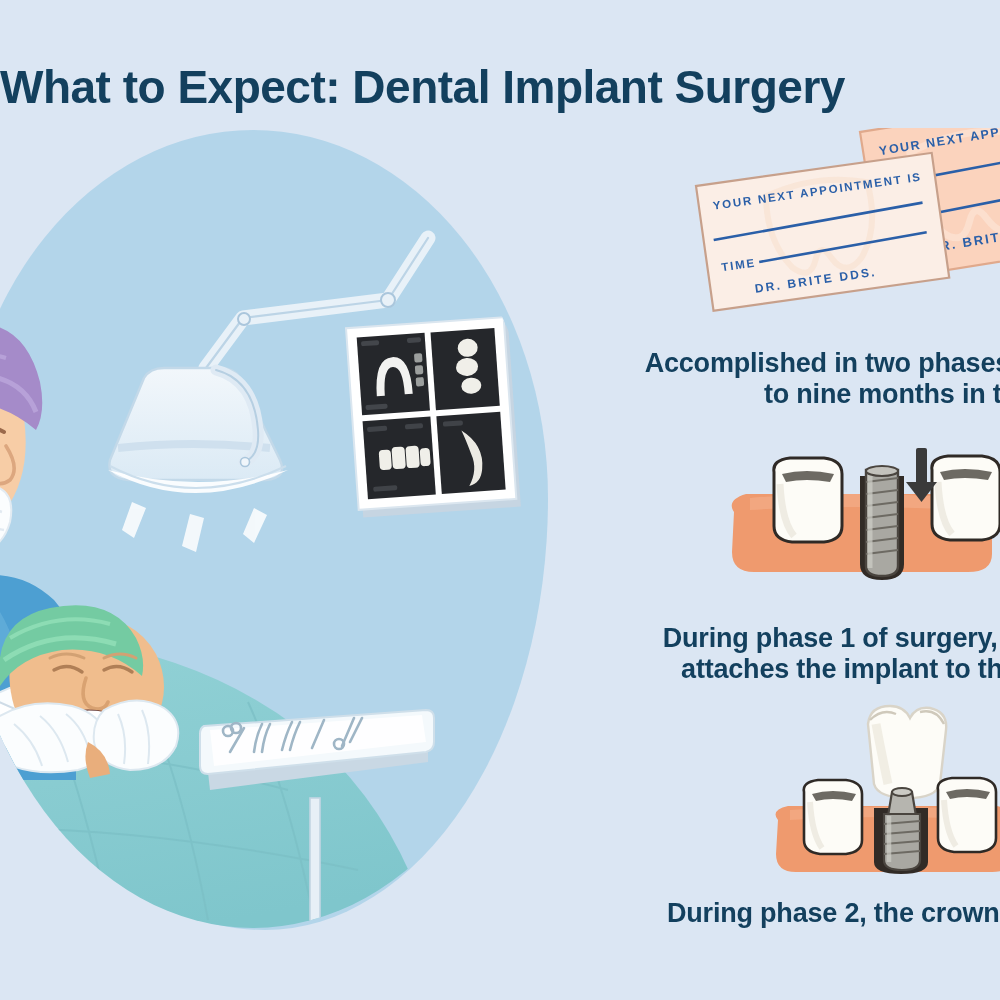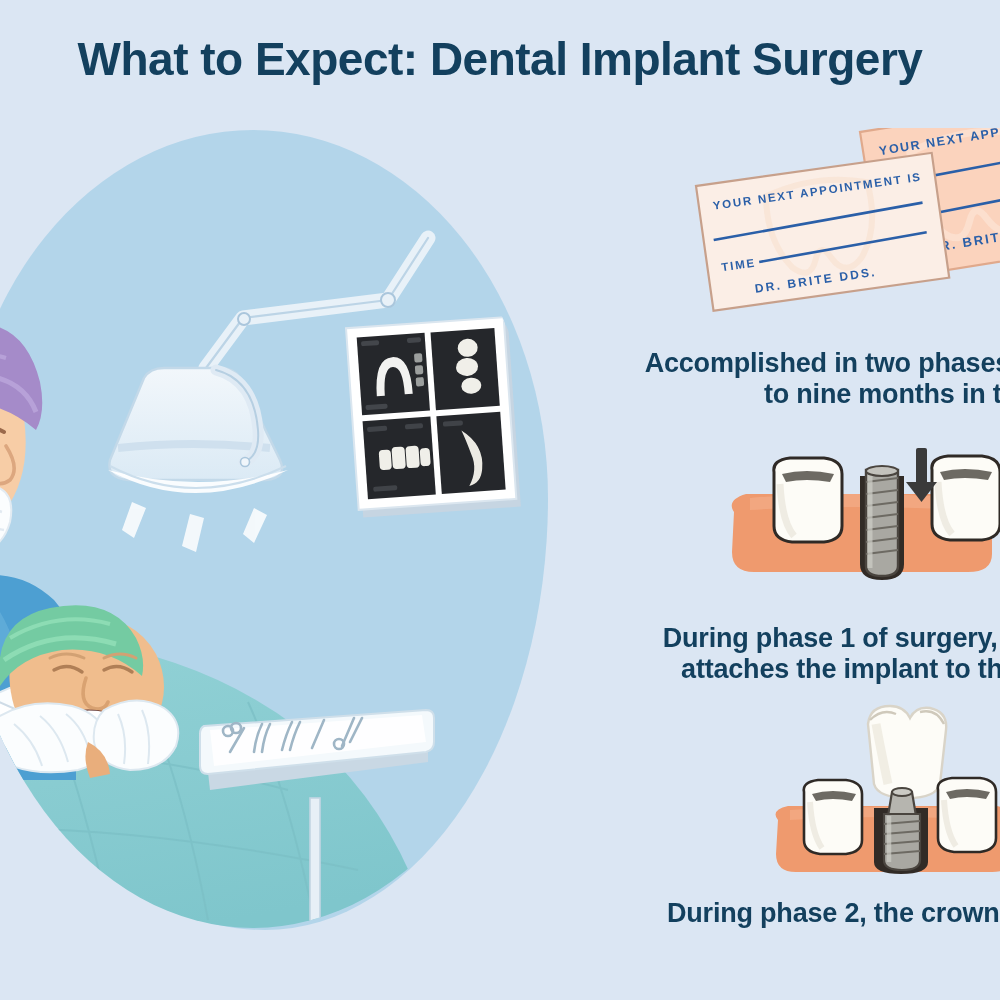--- a/index.html
+++ b/index.html
@@ -9,22 +9,22 @@
     background:#dbe6f3;
     font-family:"Liberation Sans", sans-serif;
   }
   #page {
     position:relative; width:1000px; height:1000px;
     background:#dbe6f3; overflow:hidden;
   }
 
   
   #title {
-    position:absolute; left:0; top:32px; width:1000px;
-    text-align:center;
+    position:absolute; left:0; top:60px; width:1000px;
+    text-align:left;
     font-size:46px; font-weight:bold; letter-spacing:-0.5px;
     color:#13405e;
     font-family:"Liberation Sans", sans-serif;
     white-space:nowrap;
   }
 
   
   #scene {
     position:absolute; left:-42px; top:130px;
     width:590px; height:800px;

